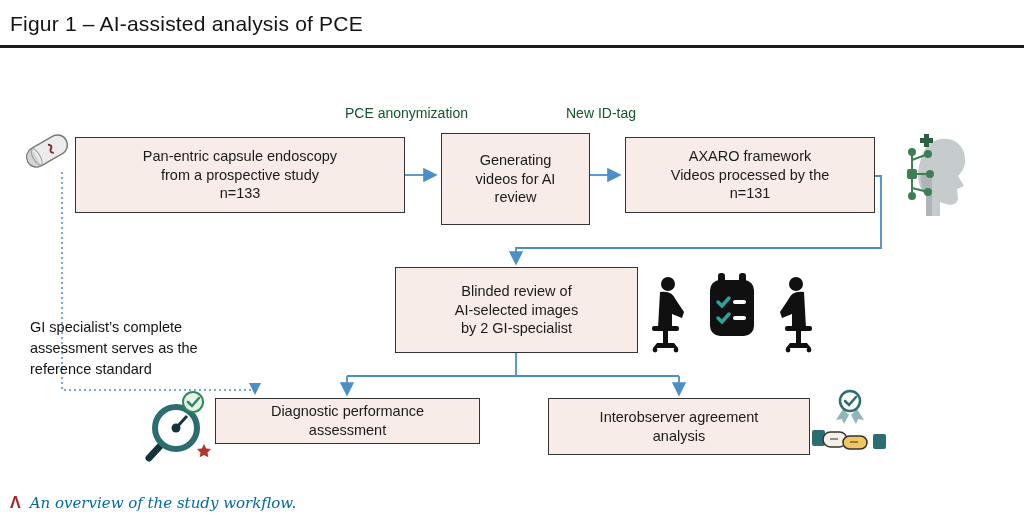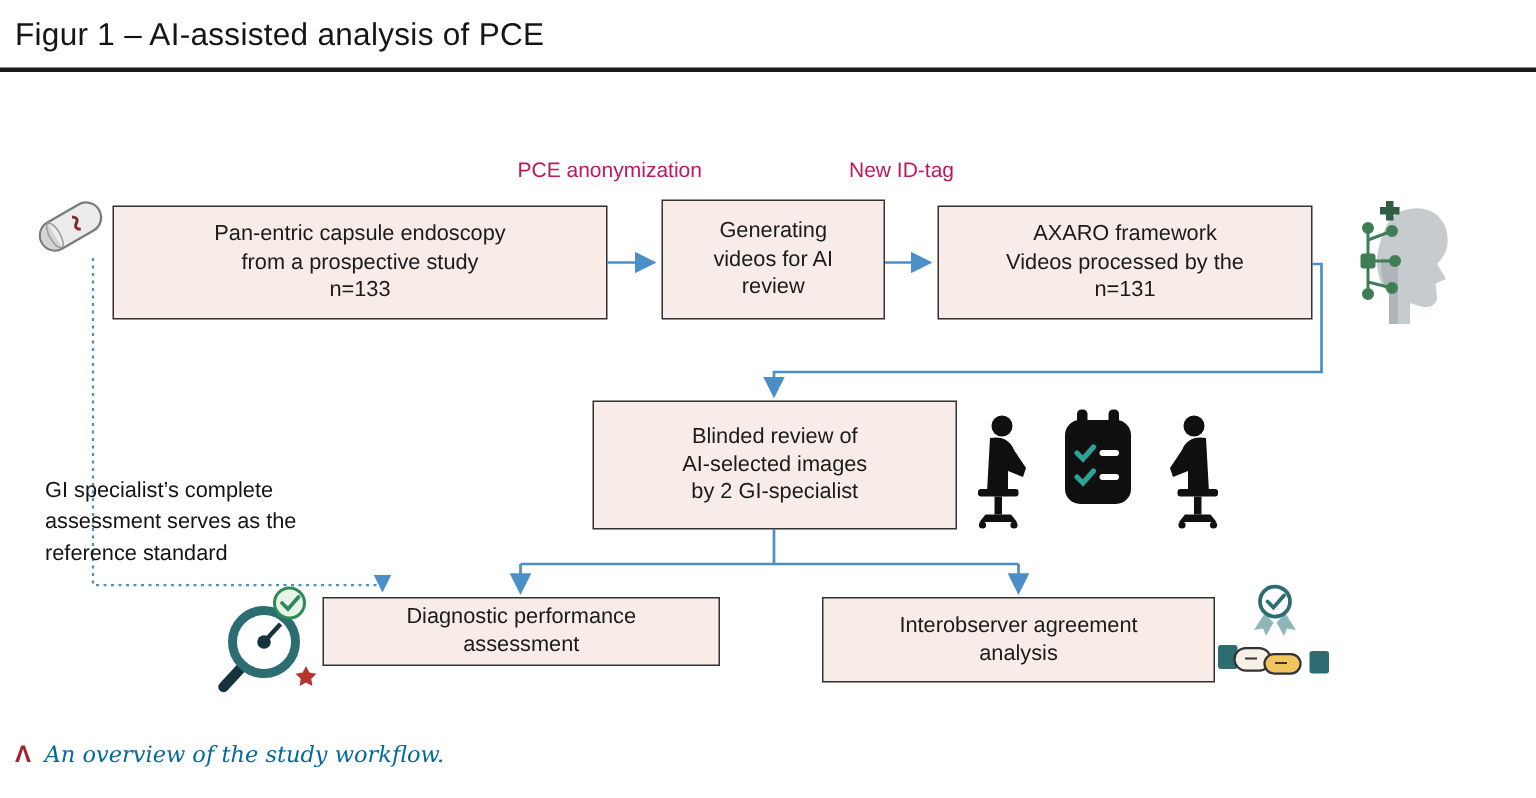--- a/index.html
+++ b/index.html
@@ -11,21 +11,21 @@
            color:#141414; letter-spacing:0.2px; }
   .title-rule { position:absolute; left:0; top:45px; width:1024px; height:3px; background:#1c1c1c; }
 
   .connectors { position:absolute; left:0; top:0; pointer-events:none; }
 
   .fbox { position:absolute; background:#f7ece7; border:1px solid #333333;
           display:flex; flex-direction:column; align-items:center; justify-content:center;
           text-align:center; font-size:14.5px; color:#1b1b1b; line-height:1.28; padding:4px; }
   .fbox .n { }
 
-  .arrow-label { position:absolute; font-size:14px; color:#be185d; white-space:nowrap; }
+  .arrow-label { position:absolute; font-size:14px; color:#14532d; white-space:nowrap; }
 
   .note { position:absolute; left:30px; top:317px; font-size:14.5px; color:#141414; line-height:1.45; }
 
   .icon { position:absolute; }
 
   .caption { position:absolute; left:10px; top:494px; display:flex; align-items:baseline; gap:9px; }
   .caption .marker { color:#a6232b; font-weight:700; font-size:16px; }
   .caption .text { font-family:"DejaVu Serif", serif; font-style:italic; font-size:15px; color:#0369a1; }
 </style>
 </head>
@@ -56,21 +56,21 @@
 
   <div class="arrow-label" style="left:345px; top:105px;">PCE anonymization</div>
   <div class="arrow-label" style="left:566px; top:105px;">New ID-tag</div>
 
   <div class="fbox" style="left:75px; top:137px; width:330px; height:76px;">
     <div>Pan-entric capsule endoscopy</div>
     <div>from a prospective study</div>
     <div class="n">n=133</div>
   </div>
 
-  <div class="fbox" style="left:441px; top:133px; width:149px; height:80px;">
+  <div class="fbox" style="left:441px; top:133px; width:149px; height:92px;">
     <div>Generating</div>
     <div>videos for AI</div>
     <div>review</div>
   </div>
 
   <div class="fbox" style="left:625px; top:137px; width:250px; height:76px;">
     <div>AXARO framework</div>
     <div>Videos processed by the</div>
     <div class="n">n=131</div>
   </div>

